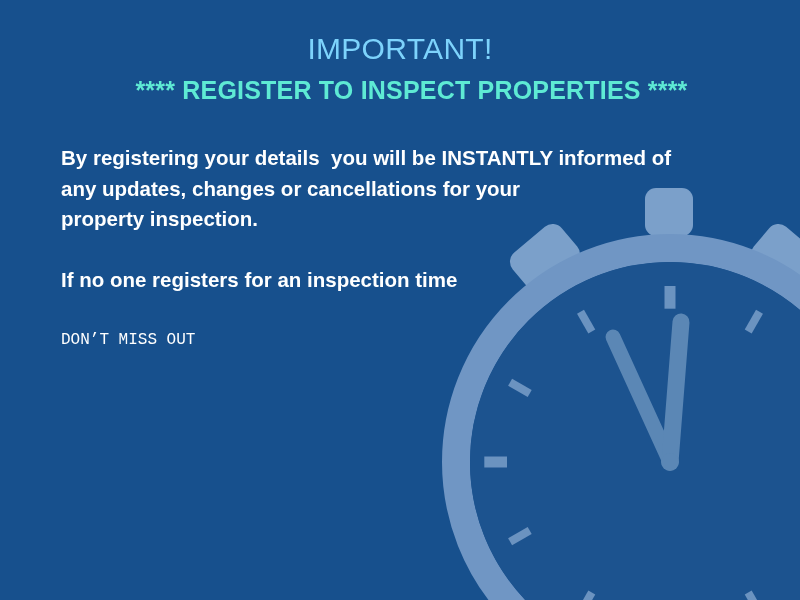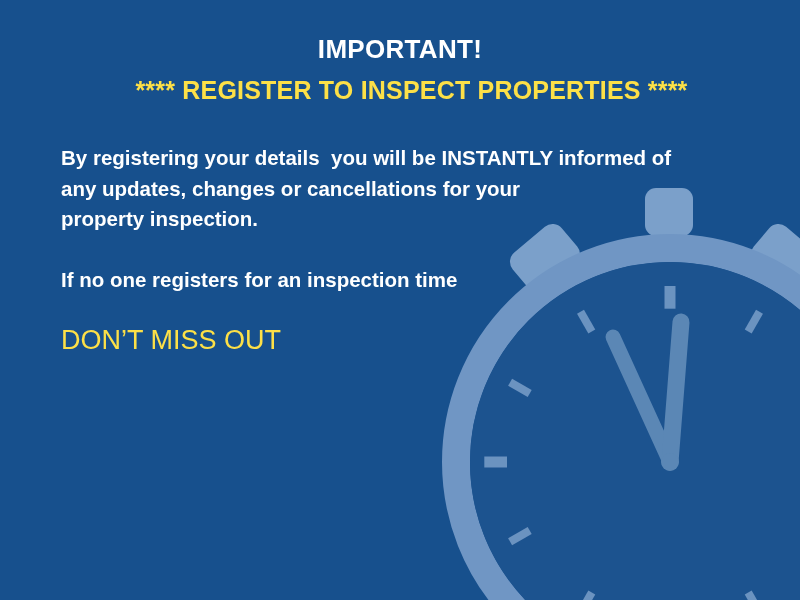--- a/index.html
+++ b/index.html
@@ -40,29 +40,29 @@
 
   .heading-block {
     position: absolute;
     left: 0;
     top: 32px;
     width: 800px;
     text-align: center;
   }
 
   .heading-line-1 {
-    color: #ffffff;
-    font-size: 26px;
-    font-weight: 700;
+    color: #7dd3fc;
+    font-size: 30px;
+    font-weight: 400;
     line-height: 34px;
     letter-spacing: 0.3px;
   }
 
   .heading-line-2 {
-    color: #fde047;
+    color: #5eead4;
     font-size: 25px;
     font-weight: 700;
     line-height: 36px;
     letter-spacing: 0.2px;
     margin-top: 6px;
     margin-left: 23px;
   }
 
   .body-block {
     position: absolute;
@@ -77,25 +77,26 @@
     font-weight: 700;
     line-height: 30.5px;
     white-space: pre;
   }
 
   .para-gap {
     height: 30px;
   }
 
   .cta-white {
-    color: #fde047;
-    font-size: 27px;
+    color: #ffffff;
+    font-size: 16px;
     font-weight: 400;
     line-height: 30.5px;
     white-space: pre;
+    font-family: Liberation Mono, monospace;
   }
 
   .cta-gold {
     color: #dfb76e;
     font-size: 20.5px;
     font-weight: 700;
     line-height: 30.5px;
     white-space: pre;
   }
 </style>

